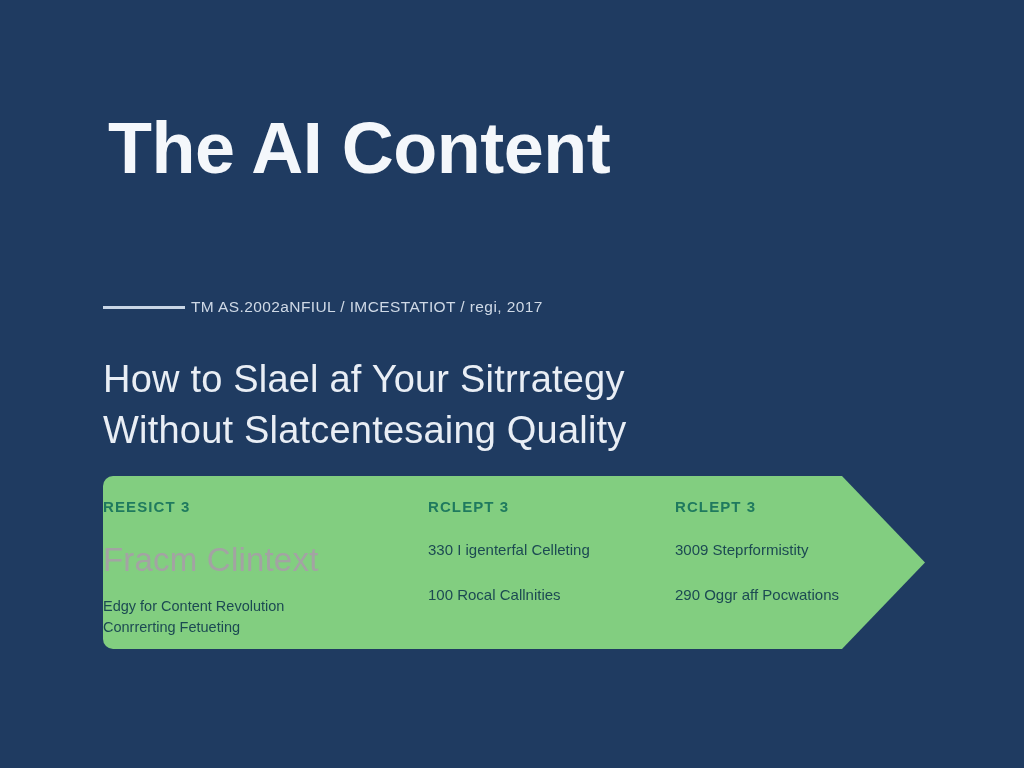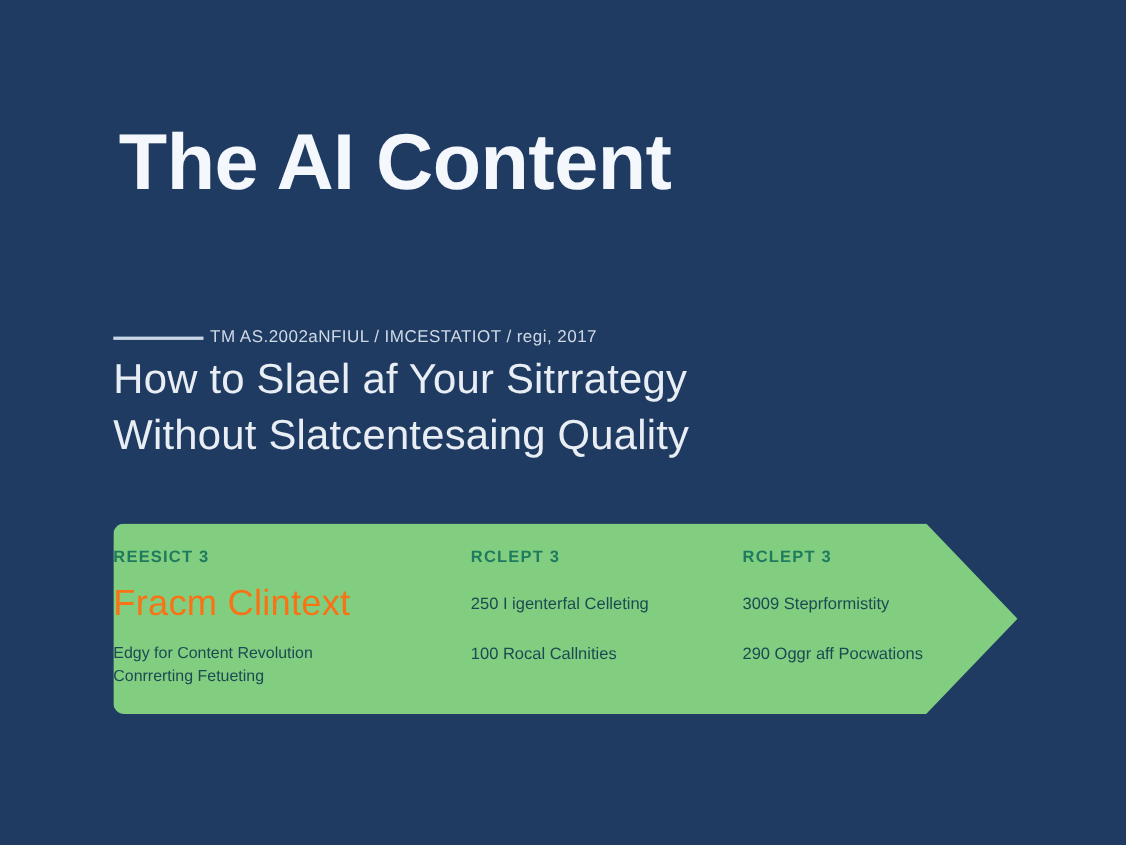--- a/index.html
+++ b/index.html
@@ -62,21 +62,21 @@
     font-weight: 500;
     color: #cfd9e6;
     letter-spacing: 0.4px;
     white-space: nowrap;
   }
 
   
   #subtitle-block {
     position: absolute;
     left: 103px;
-    top: 320px;
+    top: 354px;
     width: 830px;
   }
   .subtitle-line {
     font-family: "Liberation Sans", sans-serif;
     font-size: 38px;
     font-weight: normal;
     line-height: 1.34;
     color: #e9eef5;
     letter-spacing: 0.2px;
     white-space: nowrap;
@@ -116,25 +116,25 @@
 
   .col-kicker {
     font-family: "Liberation Sans", sans-serif;
     font-size: 15px;
     font-weight: bold;
     letter-spacing: 1.1px;
     color: #1f7a5e;
     white-space: nowrap;
   }
   .col-headline {
-    margin-top: 14px;
+    margin-top: 26px;
     font-family: "Liberation Sans", sans-serif;
     font-size: 33px;
     font-weight: normal;
-    color: #f97316;
+    color: #a3a3a3;
     letter-spacing: 0.2px;
     white-space: nowrap;
   }
   .col-sub {
     margin-top: 17px;
     font-family: "Liberation Sans", sans-serif;
     font-size: 14.5px;
     font-weight: 500;
     line-height: 1.42;
     color: #1c4a52;
@@ -178,21 +178,21 @@
         <div class="col-kicker" style="color: rgb(31, 122, 94);">REESICT 3</div>
         <div class="col-headline">Fracm Clintext</div>
         <div class="col-sub">
           <div>Edgy for Content Revolution</div>
           <div>Conrrerting Fetueting</div>
         </div>
       </div>
 
       <div class="banner-col col-2">
         <div class="col-kicker" style="color: rgb(31, 122, 94);">RCLEPT 3</div>
-        <div class="stat-line stat-1">250 I igenterfal Celleting</div>
+        <div class="stat-line stat-1">330 I igenterfal Celleting</div>
         <div class="stat-line stat-2">100 Rocal Callnities</div>
       </div>
 
       <div class="banner-col col-3">
         <div class="col-kicker" style="color: rgb(31, 122, 94);">RCLEPT 3</div>
         <div class="stat-line stat-1">3009 Steprformistity</div>
         <div class="stat-line stat-2">290 Oggr aff Pocwations</div>
       </div>
 
     </div>

